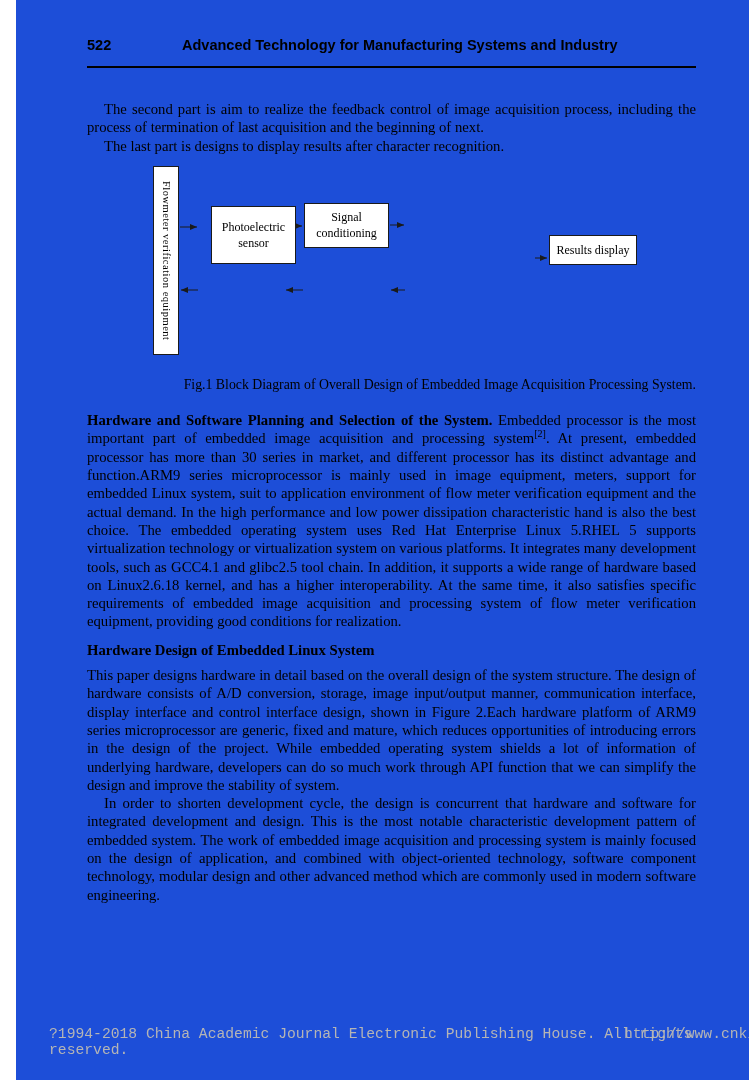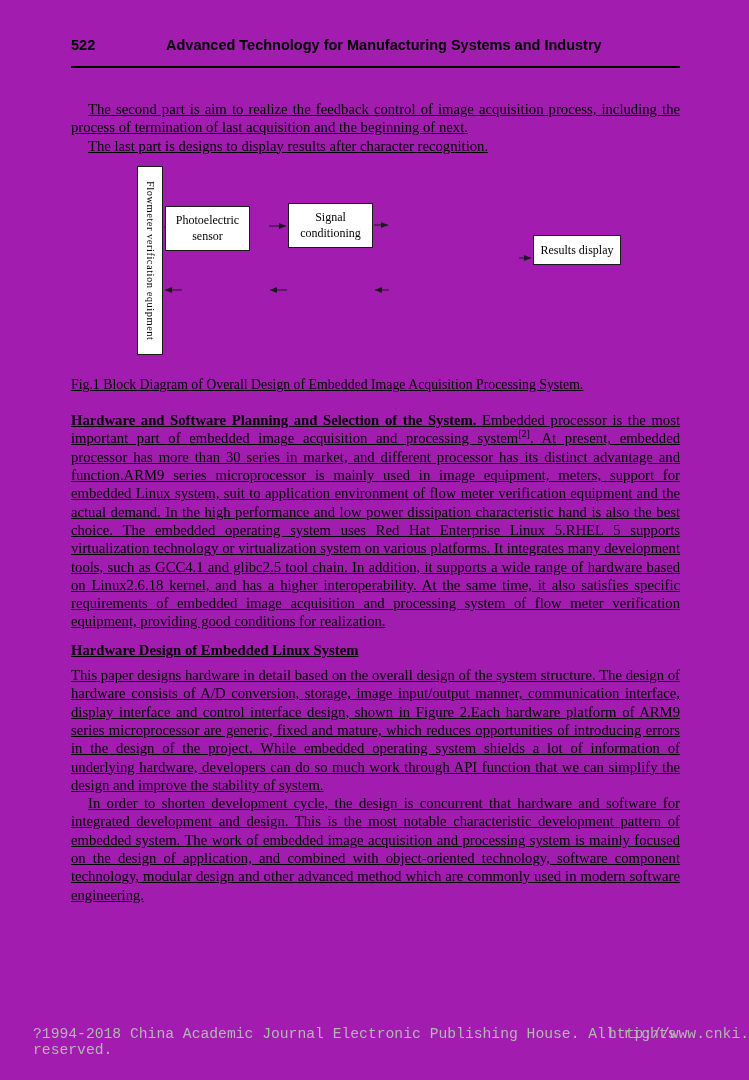--- a/index.html
+++ b/index.html
@@ -1,56 +1,56 @@
 <!DOCTYPE html>
 <html><head>
 <meta charset="utf-8">
 <style>
   * { margin:0; padding:0; box-sizing:border-box; }
   html,body { background:#ffffff; }
   body {
     width:749px; height:1080px; position:relative; overflow:hidden;
     font-family:"Liberation Serif", serif; color:#000;
   }
-  .page { position:absolute; inset:0; background:#a21caf; }
+  .page { position:absolute; inset:0; background:#1d4ed8;margin-left:16px; }
 
   
   .header { position:absolute; top:37px; left:71px; width:609px; height:20px;
     font-family:"Liberation Sans", sans-serif; font-weight:bold; font-size:14.5px; }
   .header .pagenum { position:absolute; left:0; top:0; }
   .header .title  { position:absolute; left:95px; top:0; }
   .header-rule { position:absolute; top:66px; left:71px; width:609px; border-top:2px solid #000; }
 
   
   .content { position:absolute; top:100px; left:71px; width:609px;
-    font-size:14.7px; line-height:18.3px; text-align:justify;text-decoration:underline; }
+    font-size:14.7px; line-height:18.3px; text-align:justify; }
   p.indent { text-indent:17px; }
   .inline-head { font-weight:bold; }
   sup { font-size:10px; line-height:0; }
 
   .sec-heading { font-weight:bold; margin-top:10px; }
   .sec1 { margin-top:17px; }
   .sec2-p1 { margin-top:7px; }
 
   
   .diagram { position:relative; width:560px; height:200px; margin:8px 0 0 64px;
     font-size:12px; line-height:16px; text-align:center; }
   .dbox { position:absolute; border:1px solid #1a1a1a; display:flex;
     align-items:center; justify-content:center; background:#fff; padding:2px; }
   .box-flowmeter { left:2px; top:3px; width:26px; height:189px;
     writing-mode:vertical-rl; font-size:10.5px; letter-spacing:0.5px; line-height:24px; }
-  .box-photoelectric { left:30px;  top:43px;  width:85px;  height:45px; }
+  .box-photoelectric { left:60px;  top:43px;  width:85px;  height:58px; }
   .box-signal       { left:153px; top:40px;  width:85px;  height:45px; }
   .box-embedded     { left:255px; top:38px;  width:128px; height:112px; line-height:21px; }
   .box-results      { left:398px; top:72px;  width:88px;  height:30px; }
   .box-feedback     { left:48px;  top:105px; width:85px;  height:45px; }
   .box-driver       { left:153px; top:105px; width:85px;  height:45px; }
   .arrows { position:absolute; left:0; top:0; }
 
-  .caption { margin-top:13px; text-align:left; font-size:13.8px; text-indent:0; }
+  .caption { margin-top:13px; text-align:right; font-size:13.8px; text-indent:0; }
 
   
   .footer { position:absolute; top:1026px; left:0; width:749px; height:22px;
     color:#b5b5b5; font-size:14.7px;font-family:Liberation Mono, monospace; }
   .footer .copy { position:absolute; left:33px; top:0; }
   .footer .url  { position:absolute; left:608px; top:0; white-space:nowrap; }
 </style>
 </head>
 <body>
 

